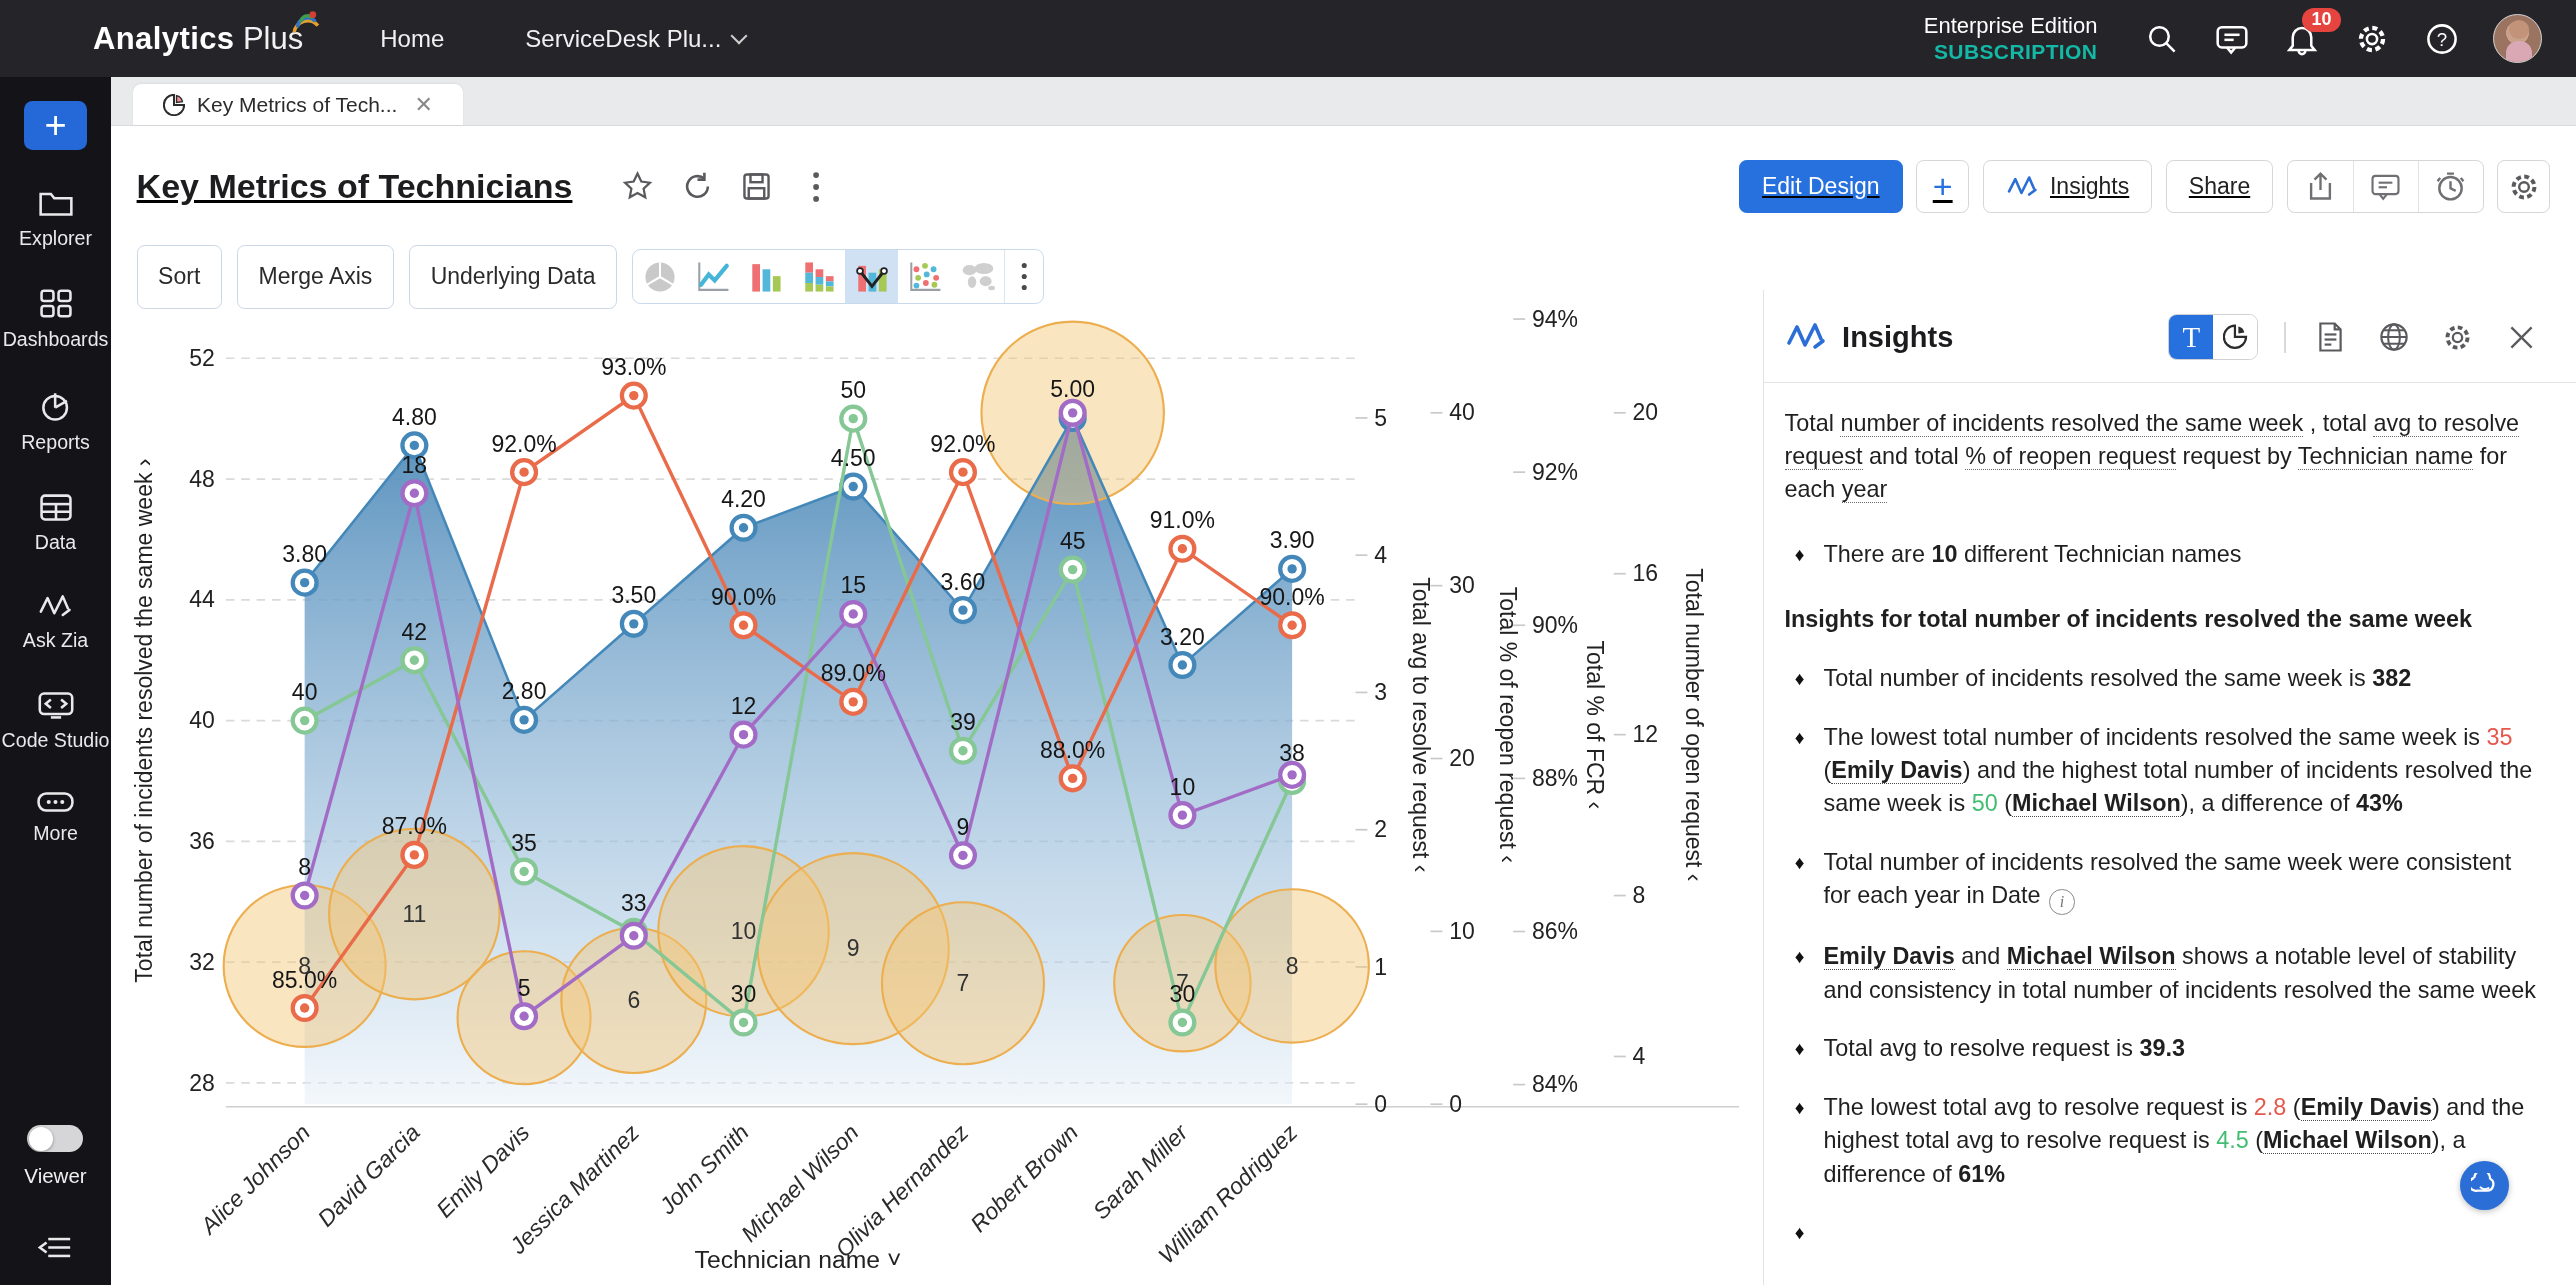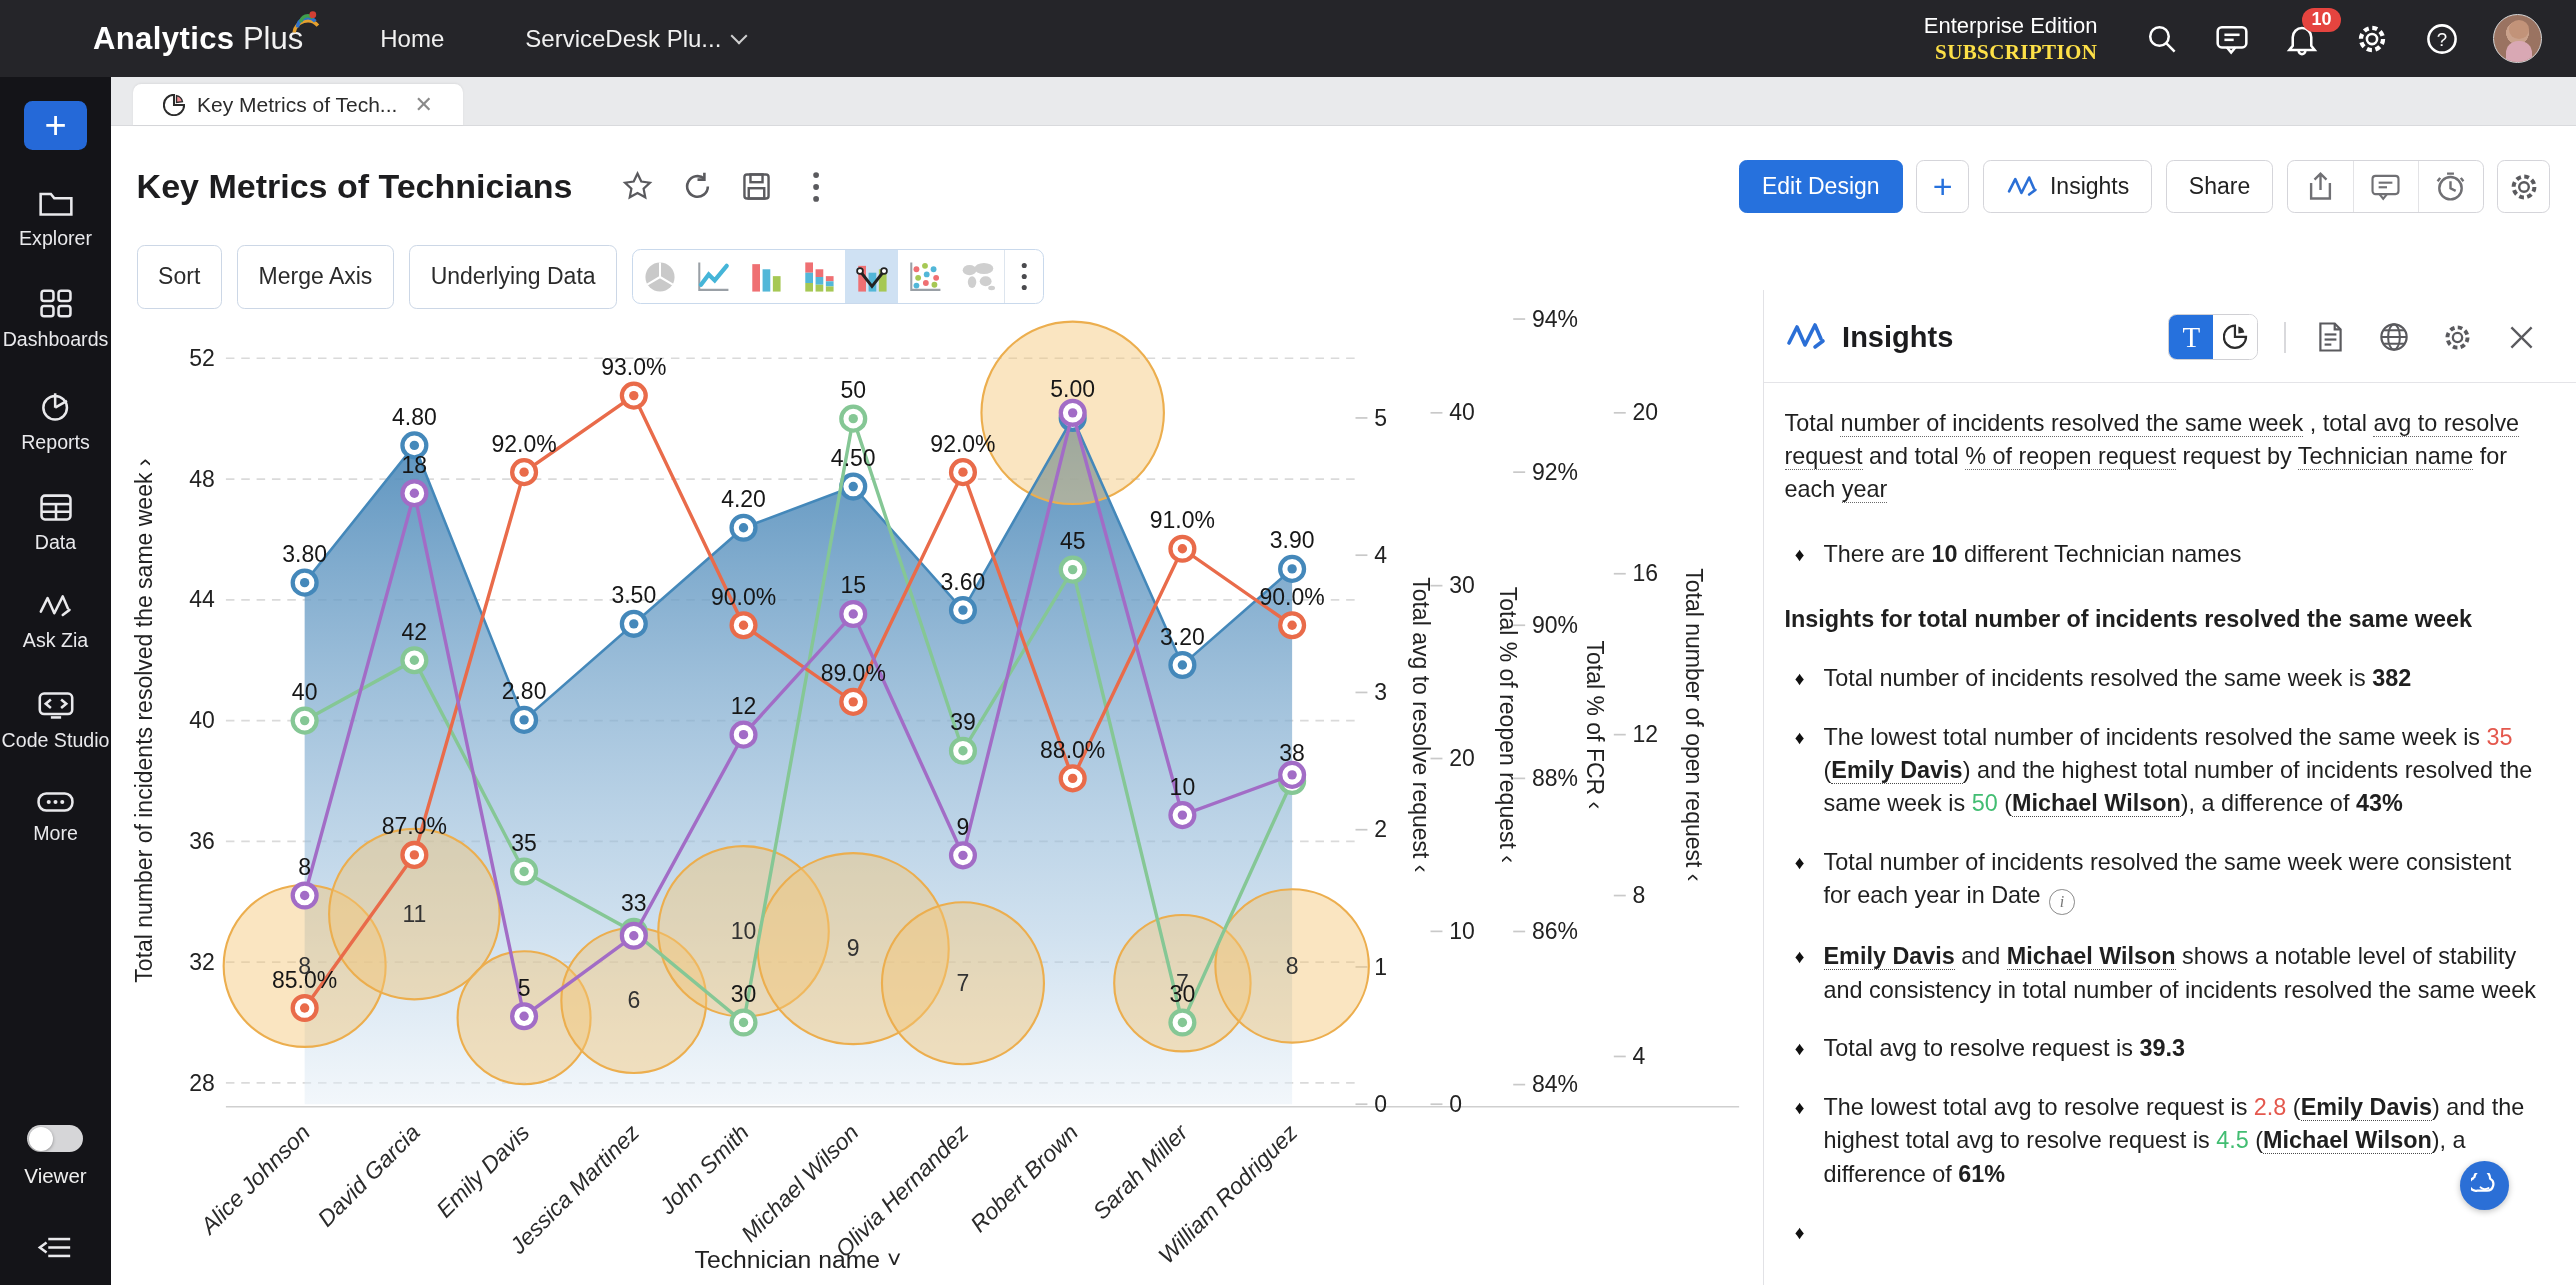--- a/index.html
+++ b/index.html
@@ -14,21 +14,21 @@
   .logo .l1 { color:#fff; font-size:31px; font-weight:700; letter-spacing:0.4px; }
   .logo .l2 { color:#f2f2f2; font-size:31px; font-weight:300; margin-left:8.5px; }
   .logo svg { position:absolute; right:-22px; top:-13.6px; }
   .navlinks { display:flex; align-items:center; margin-left:77px; gap:81px; }
   .navlink { color:#f1f1f1; font-size:24px; cursor:pointer; display:flex; align-items:center; gap:12px; }
   .chev { width:12px; height:12px; border-right:2.6px solid #cfcfcf; border-bottom:2.6px solid #cfcfcf;
     transform:rotate(45deg); margin-top:-5.1px; }
   .nav-right { margin-left:auto; display:flex; align-items:center; gap:32px; margin-right:34px; }
   .edition { text-align:right; line-height:1.25; margin-right:13.6px; }
   .edition .e1 { color:#fff; font-size:22px; }
-  .edition .e2 { color:#fde047; font-size:21px; font-weight:700; letter-spacing:0.4px;font-family:Liberation Serif, serif; }
+  .edition .e2 { color:#14b8a6; font-size:21px; font-weight:700; letter-spacing:0.4px; }
   .nicon { position:relative; width:38px; height:38px; display:flex; align-items:center; justify-content:center; cursor:pointer; }
   .badge { position:absolute; top:-12px; left:19px; background:#e5443f; color:#fff; font-size:18px;
     border-radius:13.6px; padding:1.7px 9.4px; font-weight:700; }
   .avatar { width:49px; height:49px; border-radius:50%; border:1.7px solid #d8d8d8; overflow:hidden;
     background:radial-gradient(circle at 50% 38%, #caa28c 0 30%, #9a7361 31% 100%); position:relative; }
   .avatar::after { content:""; position:absolute; left:12px; top:25.6px; width:25.6px; height:22px;
     border-radius:12px 12px 0 0; background:#d9a8b4; }
   .avatar::before { content:""; position:absolute; left:14.5px; top:5.1px; width:20.5px; height:19px;
     border-radius:50%; background:#c29379; z-index:2; }
 
@@ -50,21 +50,21 @@
   
   .tabbar { position:absolute; left:111px; top:77px; right:0; height:49px; background:#e9eaec;
     border-bottom:0.9px solid #d9dadd; display:flex; align-items:flex-end; z-index:5; }
   .tab { margin-left:22px; height:41px; background:#fff; border-radius:8.5px 8.5px 0 0; display:flex;
     align-items:center; padding:0 30px; gap:12px; box-shadow:0 -0.9px 2.6px rgba(0,0,0,.06); cursor:pointer; }
   .tab .tlabel { font-size:21px; color:#2b2b2b; }
   .tab .tclose { font-size:22px; color:#8a8a8a; margin-left:5.1px; cursor:pointer; }
 
   
   .content { position:absolute; left:111px; top:125px; right:0; bottom:0; background:#fff; }
-  .title-row { position:absolute; left:25.6px; top:34px; right:25.6px; height:55px; display:flex; align-items:center; }
+  .title-row { position:absolute; left:25.6px; top:34px; right:25.6px; height:55px; display:flex; align-items:center;text-decoration:underline; }
   .page-title { font-size:34px; font-weight:700; color:#1d1d1f; }
   .t-icons { display:flex; align-items:center; gap:25.6px; margin-left:48px; }
   .t-icons .nicon { width:34px; height:34px; }
   .actions { margin-left:auto; display:flex; align-items:center; gap:13.6px; }
   .btn { height:53px; border:0.9px solid #d5d5da; border-radius:7.7px; background:#fff; display:flex;
     align-items:center; justify-content:center; font-size:23px; color:#222; padding:0 22px; cursor:pointer; gap:10.2px; }
   .btn.primary { background:#2671dd; border-color:#2671dd; color:#fff; }
   .btn.square { width:53px; padding:0; color:#2671dd; font-size:34px; font-weight:300; }
   .icon-group { height:53px; border:0.9px solid #d5d5da; border-radius:7.7px; background:#fff; display:flex; align-items:center; }
   .icon-group .gseg { width:65px; height:100%; display:flex; align-items:center; justify-content:center; cursor:pointer; }

